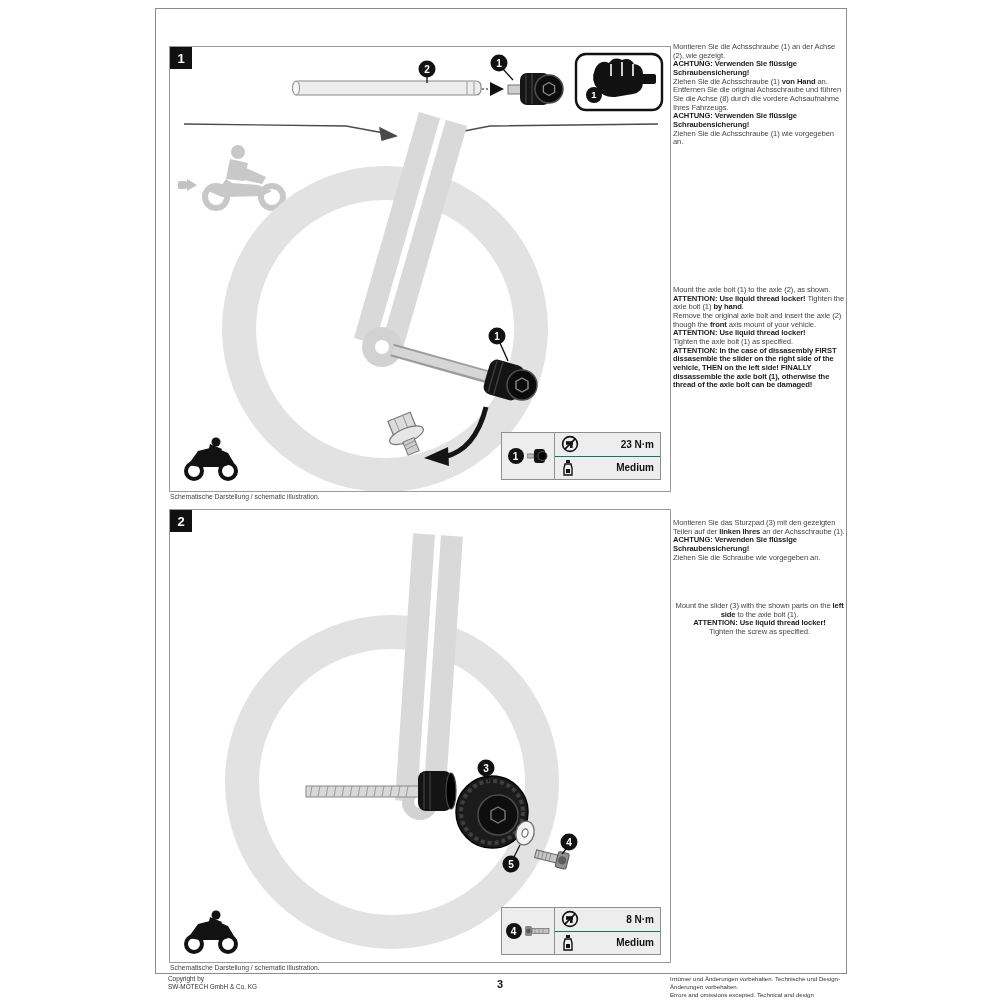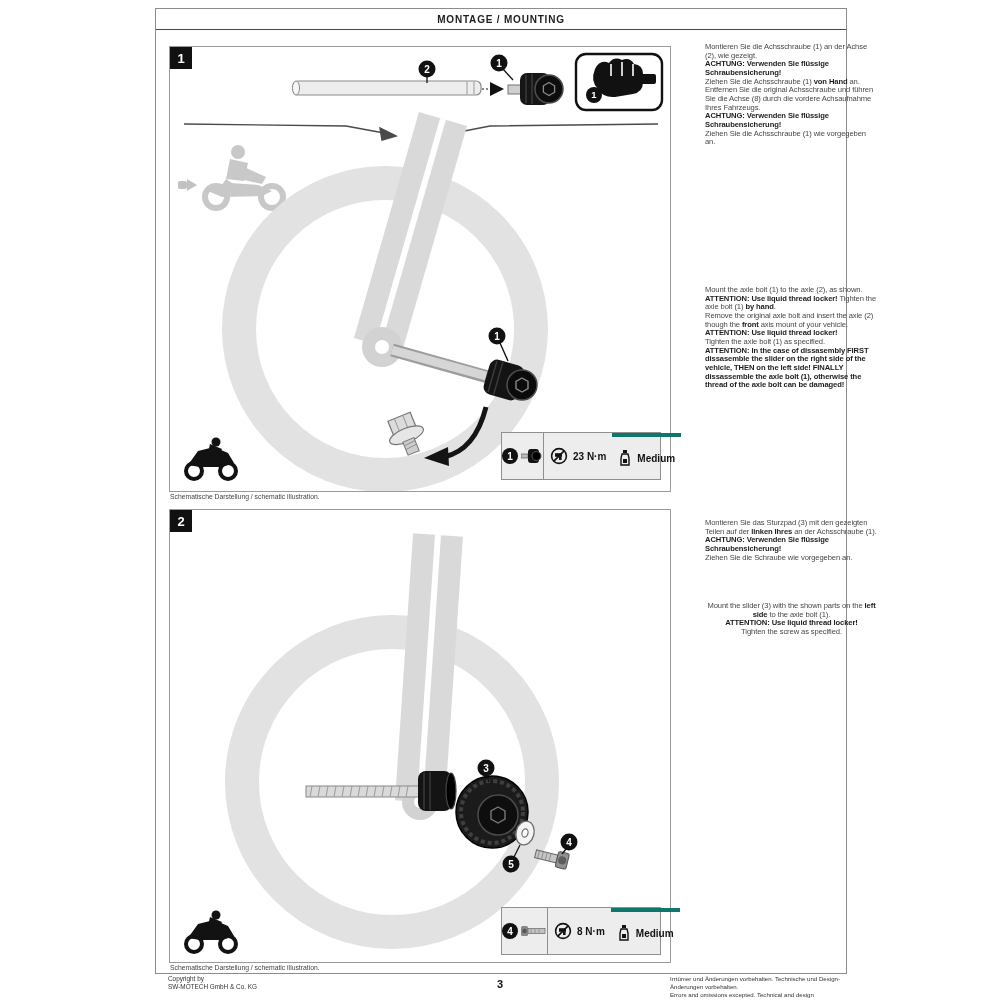--- a/index.html
+++ b/index.html
@@ -16,51 +16,48 @@
   .step-badge{position:absolute;top:0;left:0;width:22px;height:22px;background:#111;color:#fff;font-weight:bold;font-size:13px;display:flex;align-items:center;justify-content:center;z-index:3;}
 
   .caption{position:absolute;left:14px;font-size:6.8px;color:#444;}
   .cap1{top:484px;}
   .cap2{top:955px;}
 
   .torque-box{position:absolute;width:158px;height:46px;background:#ededed;border:1px solid #8f8f8f;display:flex;z-index:2;}
   .tq1{left:331px;top:385px;}
   .tq2{left:331px;top:397px;}
   .tb-item{width:52px;border-right:1px solid #8f8f8f;display:flex;align-items:center;justify-content:center;gap:3px;}
-  .tb-rows{flex:1;display:flex;flex-direction:row;}
+  .tb-rows{flex:1;display:flex;flex-direction:column;}
   .tb-row{flex:1;display:flex;align-items:center;padding:0 6px;gap:5px;}
-  .tb-row + .tb-row{border-top:4px solid #0f766e;}
+  .tb-row + .tb-row{border-top:1px solid #0f766e;}
   .tb-label{margin-left:auto;font-weight:bold;font-size:10px;color:#111;white-space:nowrap;}
   .badge{width:16px;height:16px;border-radius:50%;background:#111;color:#fff;font-size:10px;font-weight:bold;display:flex;align-items:center;justify-content:center;flex:0 0 auto;}
   .tb-icon{display:flex;align-items:center;}
 
-  .instr-col{position:absolute;left:517px;top:34px;width:173px;height:925px;margin-left:32px;}
+  .instr-col{position:absolute;left:517px;top:34px;width:173px;height:925px;}
   .instr{position:absolute;left:0;width:173px;font-size:7.6px;line-height:1.14;color:#474747;letter-spacing:-0.1px;}
   .instr .b{font-weight:bold;color:#1c1c1c;}
   .de1{top:0;}
   .en1{top:243px;}
   .de2{top:476px;}
   .en2{top:559px;text-align:center;}
   .tblock{margin:0;}
 
   .footer{position:absolute;left:156px;top:975px;width:690px;display:flex;justify-content:space-between;}
   .footer-left{margin-left:12px;font-size:6.4px;color:#333;line-height:1.3;}
   .footer-right{width:176px;font-size:6.1px;color:#333;line-height:1.3;}
   .page-number{position:absolute;left:0;top:978px;width:1000px;text-align:center;font-size:11px;font-weight:bold;color:#111;}
 
   svg text{font-family:"Liberation Sans",sans-serif;}
 </style>
 </head>
 <body>
 
 <div class="frame">
 
-  <div class="header">
-    <div class="header-title">MONTAGE / MOUNTING</div>
-  </div>
 
   <div class="panel panel1">
     <div class="step-badge">1</div>
 
     <svg class="drawing" viewBox="0 0 500 444">
 
       <g>
         <rect x="123" y="34" width="188" height="14" rx="5" fill="#ededed" stroke="#8a8a8a" stroke-width="1.2"></rect>
         <ellipse cx="126" cy="41" rx="3.5" ry="7" fill="#f7f7f7" stroke="#8a8a8a" stroke-width="1"></ellipse>
         <line x1="297" y1="35" x2="297" y2="47" stroke="#9a9a9a" stroke-width="1"></line>

